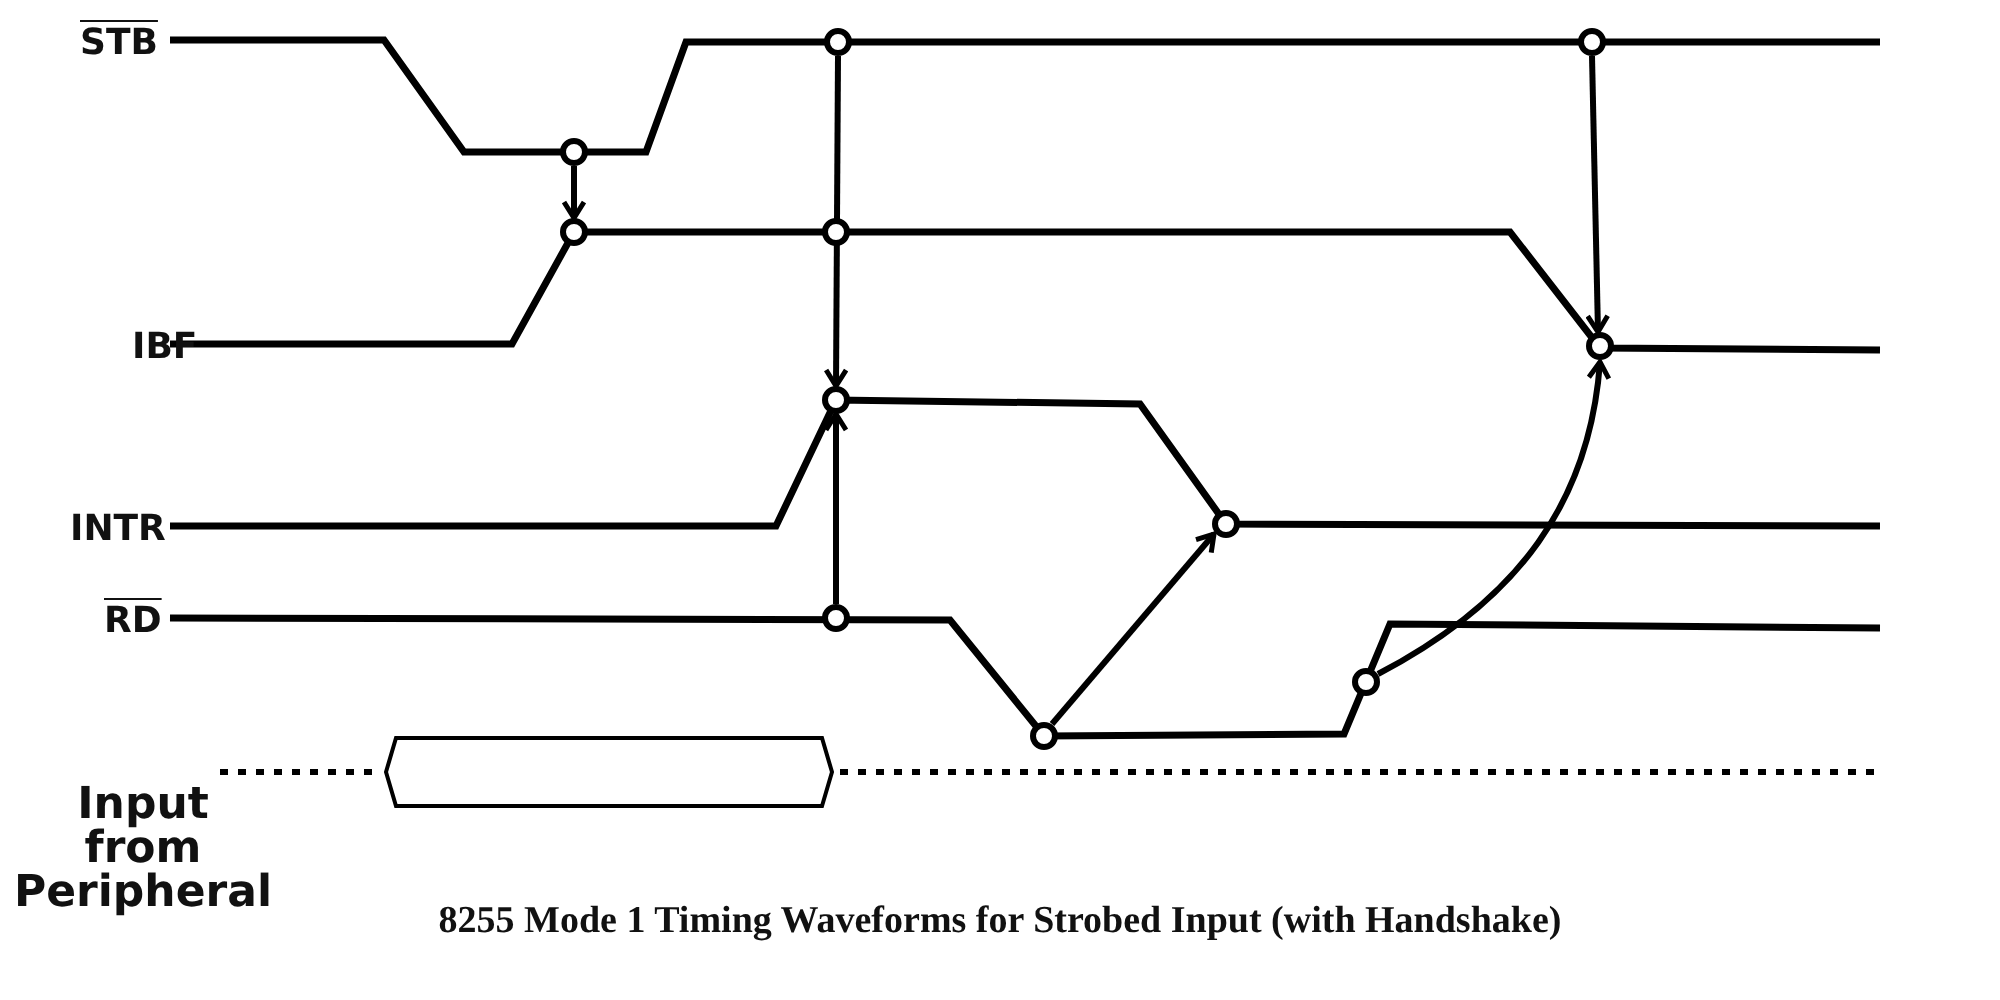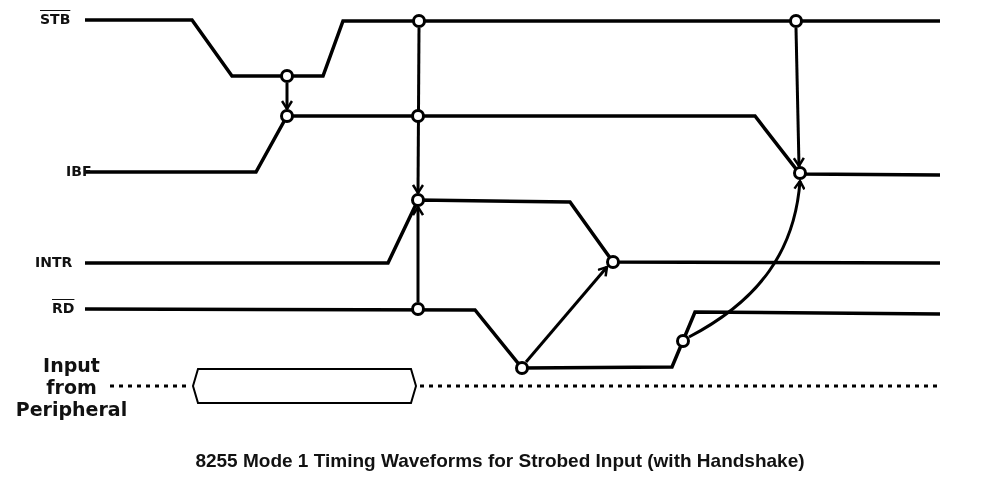--- a/index.html
+++ b/index.html
@@ -1,21 +1,21 @@
 <!DOCTYPE html>
 <html><head>
   <meta charset="utf-8">
   <style>
     html, body { margin: 0; padding: 0; background: #ffffff; }
     body { width: 1000px; height: 500px; position: relative; overflow: hidden; font-family: "DejaVu Sans", sans-serif; }
     #diagram { position: absolute; left: 0; top: 0; width: 1000px; height: 500px; }
-    .sig-label { position: absolute; font-family: "DejaVu Sans", sans-serif; font-weight: bold; font-size: 14px; color: #111; text-align: right; }
+    .sig-label { position: absolute; font-family: "DejaVu Sans", sans-serif; font-weight: bold; font-size: 18px; color: #111; text-align: right; }
     .overbar { text-decoration: overline; }
-    .bus-label { position: absolute; font-family: "DejaVu Sans", sans-serif; font-weight: bold; font-size: 19px; line-height: 22px; color: #111; text-align: center; width: 135px; }
-    .caption { position: absolute; left: 0; width: 1000px; top: 450px; text-align: center; font-family: Liberation Sans, sans-serif; font-weight: bold; font-size: 19px; color: #111; }
+    .bus-label { position: absolute; font-family: "DejaVu Sans", sans-serif; font-weight: bold; font-size: 22px; line-height: 22px; color: #111; text-align: center; width: 135px; margin-top: 38px; }
+    .caption { position: absolute; left: 0; width: 1000px; top: 450px; text-align: center; font-family: Liberation Serif, serif; font-weight: bold; font-size: 19px; color: #111; }
   </style>
 </head>
 <body>
 
 <svg id="diagram" viewBox="0 0 1000 500" xmlns="http://www.w3.org/2000/svg">
   <g id="signals">
       <polyline points="85,20 192,20 232,76 323,76 343,21 940,21" fill="none" stroke="#000000" stroke-width="3.5" stroke-linejoin="miter"></polyline>
       <polyline points="85,172 256,172 287,116 755,116 800,174 940,175" fill="none" stroke="#000000" stroke-width="3.5" stroke-linejoin="miter"></polyline>
       <polyline points="85,263 388,263 418,200 570,202 613,262 940,263" fill="none" stroke="#000000" stroke-width="3.5" stroke-linejoin="miter"></polyline>
       <polyline points="85,309 475,310 522,368 672,367 695,312 940,314" fill="none" stroke="#000000" stroke-width="3.5" stroke-linejoin="miter"></polyline>

